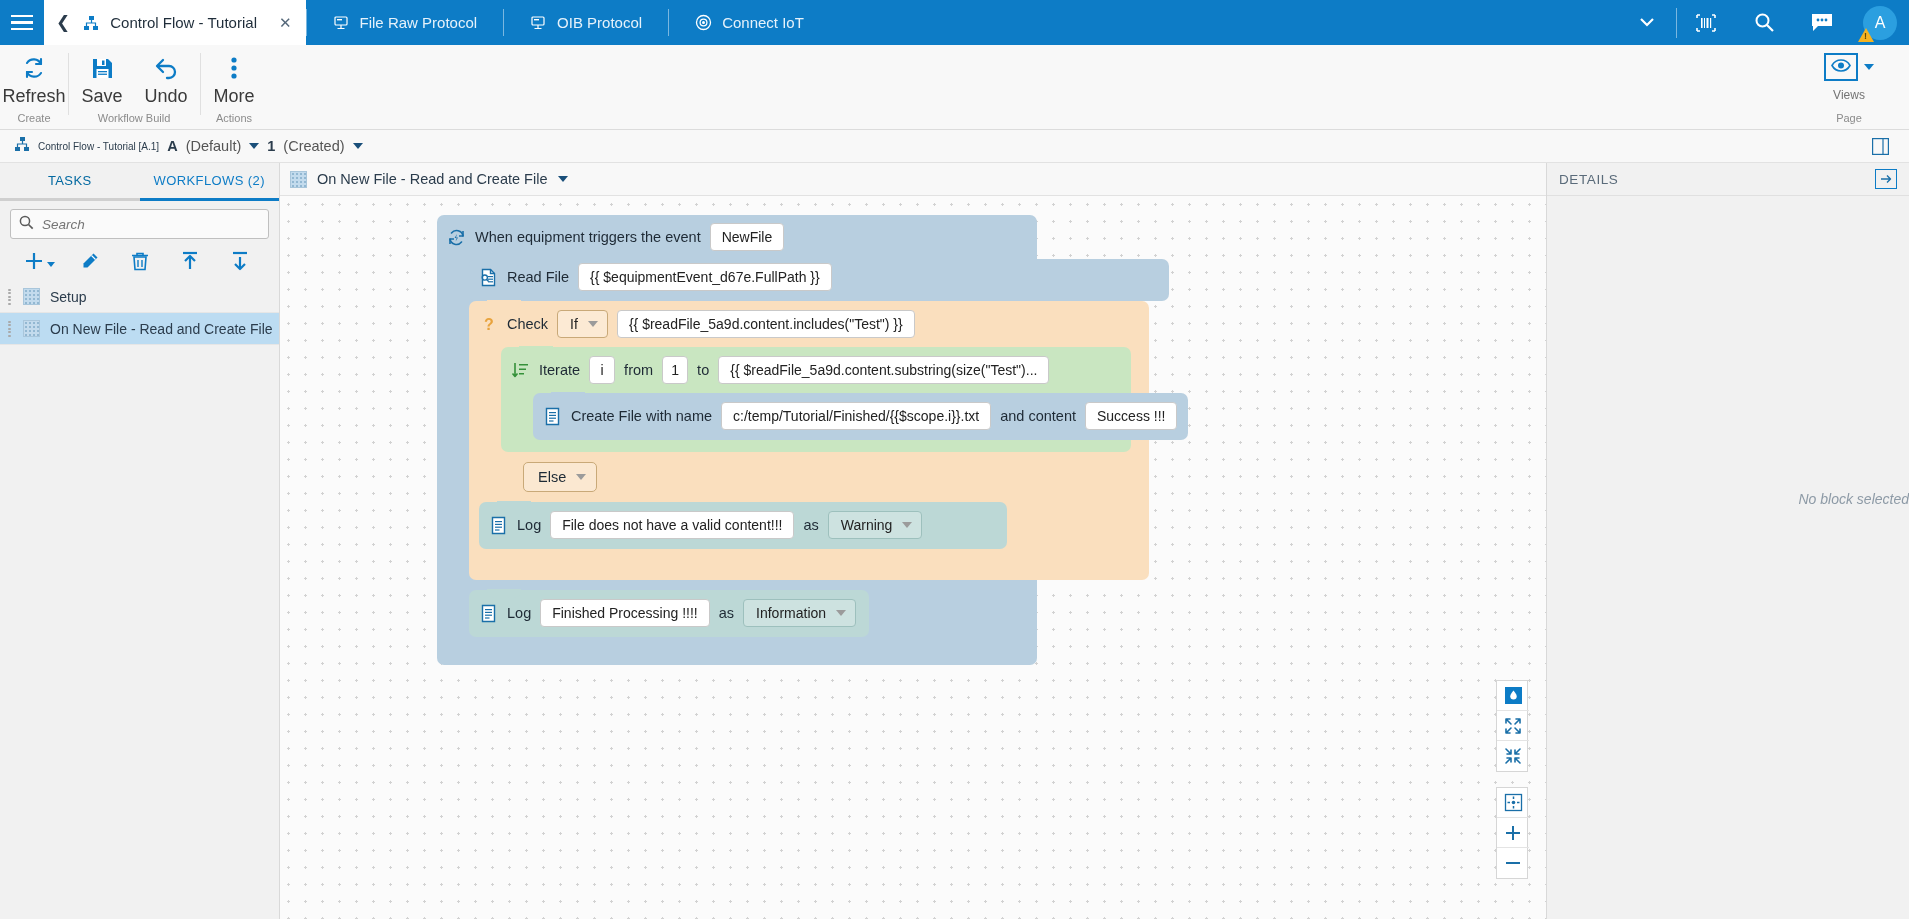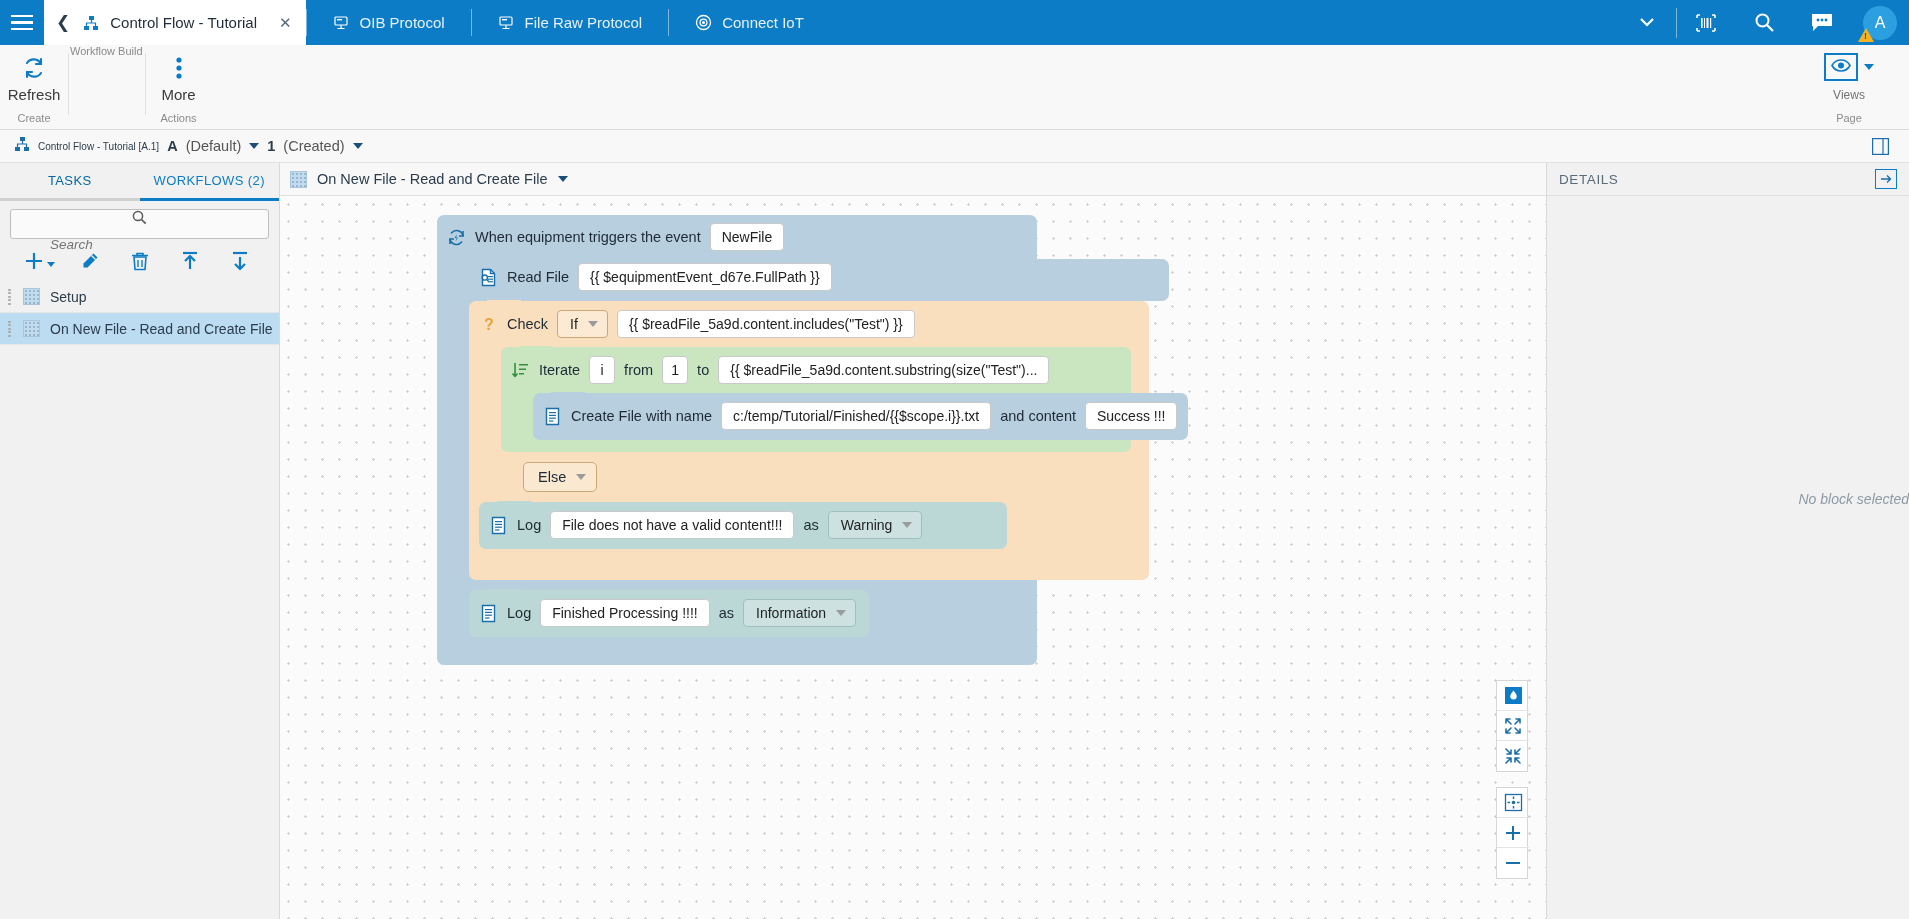--- a/index.html
+++ b/index.html
@@ -74,21 +74,21 @@
     font-size: 11px; color: #8b8b8b; text-align: center; padding-bottom: 5px;
   }
   .rgroup + .rgroup::before {
     content: ""; position: absolute; left: 0; top: 8px; height: 62px; width: 1px; background: #e0e0e0;
   }
   .rbtn {
     width: 64px; display: flex; flex-direction: column; align-items: center;
     gap: 5px; cursor: pointer; padding: 4px 2px;
   }
   .rbtn .ricon { height: 26px; display: flex; align-items: center; justify-content: center; color: #0d7cc6; }
-  .rbtn .rlabel { font-size: 15px; color: #3a3a3a; }
+  .rbtn .rlabel { font-size: 18px; color: #3a3a3a; }
   .ribbon-spacer { flex: 1; }
   .views-group { display: flex; flex-direction: column; }
   .views-inner { flex: 1; display: flex; align-items: flex-start; padding-top: 8px; gap: 4px; }
   .views-box {
     width: 34px; height: 28px; border: 2px solid #0d7cc6; display: flex;
     align-items: center; justify-content: center; cursor: pointer;
   }
   .caret-sm { width: 0; height: 0; border-left: 5px solid transparent;
     border-right: 5px solid transparent; border-top: 6px solid #0d7cc6; margin-top: 11px; cursor: pointer; }
 
@@ -113,21 +113,21 @@
   .ltabs { display: flex; height: 38px; }
   .ltab {
     flex: 1; display: flex; align-items: center; justify-content: center;
     font-size: 13px; color: #0369a1; letter-spacing: .4px; cursor: pointer;
     border-bottom: 3px solid #cfcfcf;
   }
   .ltab.active { color: #0d7cc6; border-bottom: 3px solid #0d7cc6; }
   .searchwrap { padding: 8px 10px 4px 10px; }
   .searchbox {
     height: 30px; background: #fafafa; border: 1px solid #bfbfbf; border-radius: 3px;
-    display: flex; align-items: center; gap: 8px; padding: 0 8px; flex-direction: column;
+    display: flex; align-items: center; gap: 8px; padding: 0 8px;
   }
   .searchbox input {
     border: none; outline: none; background: transparent; flex: 1;
     font-size: 13.5px; font-style: italic; color: #9a9a9a;
     font-family: "Liberation Sans", sans-serif;
   }
   .ltoolbar { display: flex; align-items: center; gap: 0; padding: 8px 14px 10px 14px; }
   .lt-btn { flex: 1; display: flex; align-items: center; justify-content: center; cursor: pointer; color: #0d7cc6; }
   .lt-btn.plus { gap: 3px; }
   .listitem {
@@ -256,32 +256,32 @@
     </div>
 
     <div class="tab">
       <span class="tico">
         <svg width="16" height="16" viewBox="0 0 16 16">
             <rect x="2" y="2" width="12" height="8" rx="1" stroke="#fff" stroke-width="1.2" fill="none"></rect>
             <path d="M8 10v3M4.5 13.5h7" stroke="#fff" stroke-width="1.2"></path>
             <rect x="4" y="4" width="5" height="1.4" fill="#fff"></rect>
           </svg>
       </span>
-      <span>OIB Protocol</span>
+      <span>File Raw Protocol</span>
     </div>
 
     <div class="tab">
       <span class="tico">
         <svg width="16" height="16" viewBox="0 0 16 16">
             <rect x="2" y="2" width="12" height="8" rx="1" stroke="#fff" stroke-width="1.2" fill="none"></rect>
             <path d="M8 10v3M4.5 13.5h7" stroke="#fff" stroke-width="1.2"></path>
             <rect x="4" y="4" width="5" height="1.4" fill="#fff"></rect>
           </svg>
       </span>
-      <span>File Raw Protocol</span>
+      <span>OIB Protocol</span>
     </div>
 
     <div class="tab">
       <span class="tico">
         <svg width="17" height="17" viewBox="0 0 17 17">
             <circle cx="8.5" cy="8.5" r="7" stroke="#fff" stroke-width="1.3" fill="none"></circle>
             <circle cx="8.5" cy="8.5" r="3.4" stroke="#fff" stroke-width="1.3" fill="none"></circle>
             <circle cx="8.5" cy="8.5" r="1.5" fill="#fff"></circle>
           </svg>
       </span>
@@ -344,20 +344,46 @@
                 <path d="M19 3v5h-5M5 21v-5h5" stroke="#0d7cc6" stroke-width="2.1" fill="none" stroke-linecap="round" stroke-linejoin="round"></path>
               </svg>
           </span>
           <span class="rlabel">Refresh</span>
         </div>
       </div>
       <div class="rgroup-label">Create</div>
     </div>
 
     <div class="rgroup">
+      <div class="rgroup-items">
+        <div class="rbtn">
+          <span class="ricon">
+            <svg width="23" height="23" viewBox="0 0 23 23">
+                <path d="M2 2h15l4 4v15H2z" fill="#0d7cc6"></path>
+                <rect x="6" y="2" width="9" height="7" fill="#fff"></rect>
+                <rect x="11" y="3.5" width="2.5" height="4.5" fill="#0d7cc6"></rect>
+                <rect x="5.5" y="12" width="12" height="9" fill="#fff"></rect>
+                <g fill="#0d7cc6">
+                  <rect x="7" y="14" width="9" height="1.3"></rect>
+                  <rect x="7" y="16.6" width="9" height="1.3"></rect>
+                </g>
+              </svg>
+          </span>
+          <span class="rlabel">Save</span>
+        </div>
+        <div class="rbtn">
+          <span class="ricon">
+            <svg width="25" height="23" viewBox="0 0 25 23">
+                <path d="M4 9h11a6 6 0 0 1 0 12h-2" stroke="#0d7cc6" stroke-width="2.3" fill="none" stroke-linecap="round"></path>
+                <path d="M9 3L3 9l6 6" stroke="#0d7cc6" stroke-width="2.3" fill="none" stroke-linecap="round" stroke-linejoin="round"></path>
+              </svg>
+          </span>
+          <span class="rlabel">Undo</span>
+        </div>
+      </div>
       <div class="rgroup-label">Workflow Build</div>
     </div>
 
     <div class="rgroup">
       <div class="rgroup-items">
         <div class="rbtn">
           <span class="ricon">
             <svg width="6" height="22" viewBox="0 0 6 22">
                 <g fill="#0d7cc6">
                   <circle cx="3" cy="3" r="2.6"></circle>

